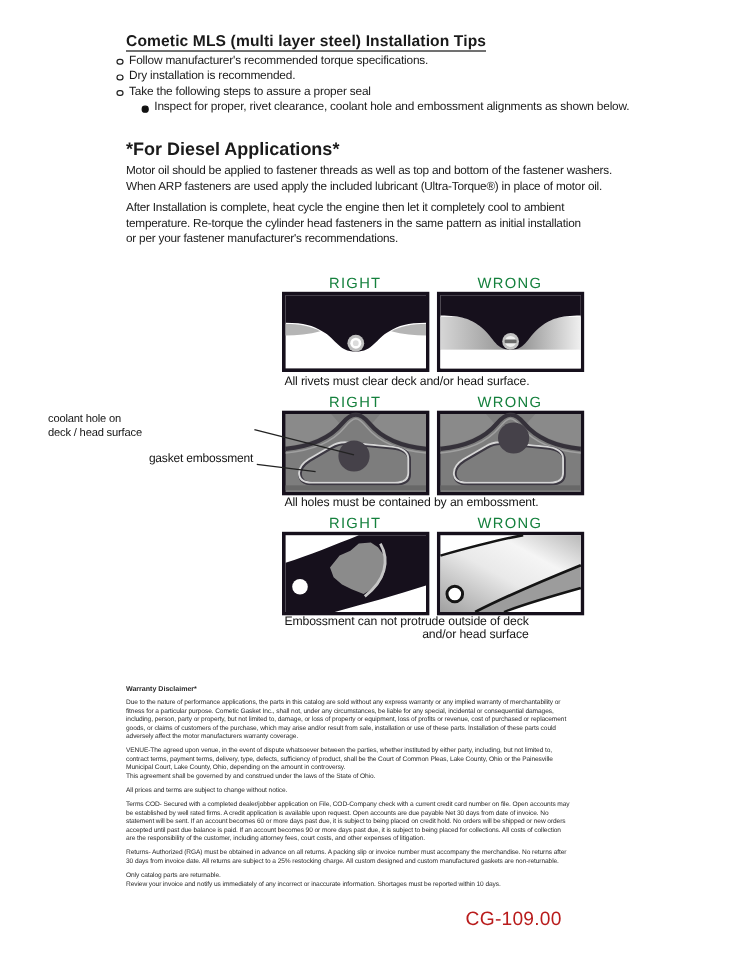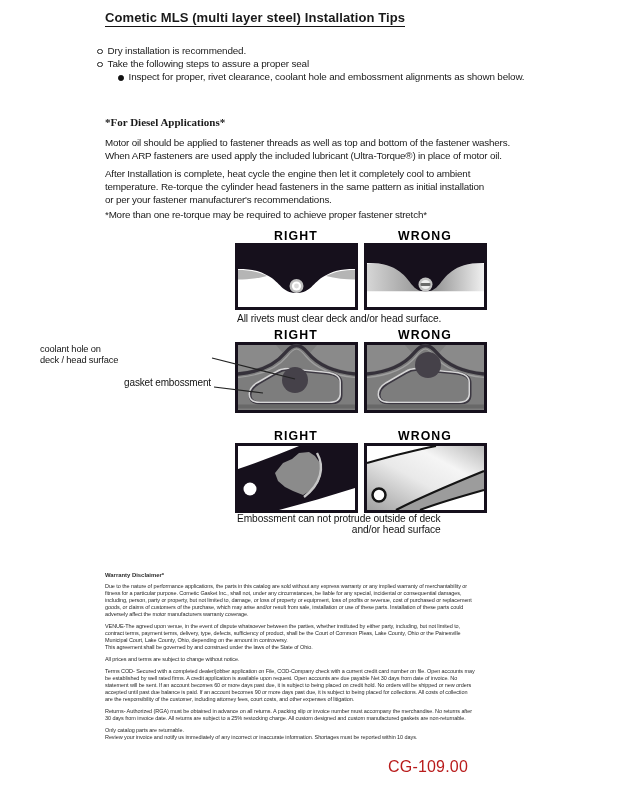--- a/index.html
+++ b/index.html
@@ -3,38 +3,38 @@
 <meta charset="utf-8">
 <style>
   html,body{margin:0;padding:0;background:#ffffff;}
   #page{
     position:relative;width:618px;height:800px;background:#ffffff;overflow:hidden;
     font-family:"Liberation Sans","DejaVu Sans",sans-serif;color:#1a1a1a;
   }
   .abs{position:absolute;}
   
   #title{
-    left:105px;top:10px;font-size:13px;font-weight:bold;letter-spacing:.1px;
+    left:105px;top:26px;font-size:13px;font-weight:bold;letter-spacing:.1px;
   }
   #title span{display:inline-block;border-bottom:1.6px solid #151515;padding-bottom:1px;}
   
   #tips{left:97px;top:44px;font-size:9.9px;letter-spacing:-.15px;line-height:13.1px;}
   .b{display:flex;align-items:flex-start;}
   .b .m{flex:0 0 auto;margin:4.5px 5px 0 0;width:3.6px;height:3.6px;border-radius:50%;}
   .m.circ{border:1px solid #222;}
   .m.dot{background:#111;border:1px solid #111;margin-top:5px;}
   .b.sub{padding-left:21px;}
   
-  #diesel-h{left:105px;top:116px;font-size:11px;font-weight:bold;font-family:Liberation Serif, serif;}
+  #diesel-h{left:105px;top:116px;font-size:15px;font-weight:bold;}
   .para{left:105px;font-size:9.8px;letter-spacing:-.18px;line-height:13.2px;white-space:pre-line;width:480px;}
   #p1{top:136px;}
   #p2{top:167px;}
   #p3{top:208px;}
   
-  .dlabel{width:122px;text-align:center;font-size:12.3px;font-weight:700;letter-spacing:1.1px;color:#000000;}
+  .dlabel{width:122px;text-align:center;font-size:12.3px;font-weight:400;letter-spacing:1.1px;color:#15803d;}
   .dbox{z-index:1;}
   .dcap{left:237px;font-size:10.2px;letter-spacing:-.1px;line-height:11px;color:#141414;}
   .l1{left:235px;} .l2{left:364px;}
   .r1l{top:229px;} .r1b{top:243px;} .r1c{top:313px;}
   .r2l{top:328px;} .r2b{top:342px;} .r2c{top:414px;}
   .r3l{top:429px;} .r3b{top:443px;} .r3c{top:513px;}
   
   #callouts{left:40px;top:344px;width:170px;font-size:9.3px;letter-spacing:-.15px;line-height:11px;color:#141414;}
   #callout-embossment{left:40px;top:377px;width:171px;text-align:right;font-size:10px;letter-spacing:-.15px;color:#141414;}
   #callout-lines{left:206px;top:350px;z-index:3;}
@@ -49,39 +49,42 @@
 </head>
 <body>
 
 <div id="page">
 
   <h1 class="abs" id="title" style="margin:0;"><span>Cometic MLS (multi layer steel) Installation Tips</span></h1>
 
   <div class="abs" id="tips">
     <div class="b">
       <span class="m circ"></span>
+      <span>Follow manufacturer's recommended torque specifications.</span>
+    </div>
+    <div class="b">
+      <span class="m circ"></span>
       <span>Dry installation is recommended.</span>
     </div>
     <div class="b">
       <span class="m circ"></span>
       <span>Take the following steps to assure a proper seal</span>
     </div>
     <div class="b sub">
       <span class="m dot"></span>
       <span>Inspect for proper, rivet clearance, coolant hole and embossment alignments as shown below.</span>
     </div>
   </div>
 
   <h2 class="abs" id="diesel-h" style="margin:0;">*For Diesel Applications*</h2>
   <div class="abs para" id="p1">Motor oil should be applied to fastener threads as well as top and bottom of the fastener washers.
 When ARP fasteners are used apply the included lubricant (Ultra-Torque®) in place of motor oil.</div>
   <div class="abs para" id="p2">After Installation is complete, heat cycle the engine then let it completely cool to ambient
 temperature. Re-torque the cylinder head fasteners in the same pattern as initial installation
 or per your fastener manufacturer's recommendations.</div>
-  <div class="abs para" id="p3">*More than one re-torque may be required to achieve proper fastener stretch*</div>
 
   <div class="abs dlabel l1 r1l">RIGHT</div>
   <div class="abs dlabel l2 r1l">WRONG</div>
 
   <svg class="abs dbox l1 r1b" width="123" height="67" viewBox="0 0 123 67">
     <rect x="1.5" y="1.5" width="120" height="64" fill="#ffffff" stroke="#16101c" stroke-width="3"></rect>
     <path d="M3,27 C14,27 23,28.5 32,33 C23,35.5 12,36.5 3,36.5 Z" fill="#b5b5b5"></path>
     <path d="M120,27 C109,27 100,28.5 91,33 C100,35.5 111,36.5 120,36.5 Z" fill="#b5b5b5"></path>
     <path d="M3,3 H120 V26 C104,26 97.5,28.5 89.5,33 C77.5,39.5 76,50 61.5,50 C47,50 45.5,39.5 33.5,33 C25.5,28.5 19,26 3,26 Z" fill="#16101c"></path>
     <circle cx="61.5" cy="43" r="7" fill="#bfbfbf"></circle>
@@ -138,20 +141,21 @@
     <path d="M3,3 V30 C22,28 37,22 48,11 L41,3 Z" fill="#8a8a8a"></path>
     <path d="M120,3 V30 C101,28 86,22 75,11 L82,3 Z" fill="#8a8a8a"></path>
     <path d="M3,32 C24,30 40,23 50,11 C55,5 58,3.5 61.5,3.5 C65,3.5 68,5 73,11 C83,23 99,30 120,32" fill="none" stroke="#35313a" stroke-width="3.5"></path>
     <path d="M3,35.5 C25,33.5 42,26.5 52,14.5 C56.5,9 59,7 61.5,7 C64,7 66.5,9 71,14.5 C81,26.5 98,33.5 120,35.5" fill="none" stroke="#a0a0a0" stroke-width="1.2"></path>
     <path d="M15,53 C15,48 17.5,45 23,41.5 L42,30.5 C46,28 51,27 56,27.5 L92,31 C101,32 106,35.5 106,41 L106,53 C106,58.5 102,61 95,61 L26,61 C19,61 15,58.5 15,53 Z" fill="none" stroke="#3c3842" stroke-width="3"></path>
     <path d="M15,53 C15,48 17.5,45 23,41.5 L42,30.5 C46,28 51,27 56,27.5 L92,31 C101,32 106,35.5 106,41 L106,53 C106,58.5 102,61 95,61 L26,61 C19,61 15,58.5 15,53 Z" fill="none" stroke="#d6d6d6" stroke-width="1.6" transform="translate(-0.8,-0.8)"></path>
     <circle cx="64" cy="23" r="13" fill="#454149"></circle>
     <rect x="3" y="62.5" width="117" height="4" fill="#686868"></rect>
   </svg>
 
+  <div class="abs dcap r2c">All holes must be contained by an embossment.</div>
 
   <div class="abs dlabel l1 r3l">RIGHT</div>
   <div class="abs dlabel l2 r3l">WRONG</div>
 
   <svg class="abs dbox l1 r3b" width="123" height="70" viewBox="0 0 123 70">
     <rect x="1.5" y="1.5" width="120" height="67" fill="#ffffff" stroke="#16101c" stroke-width="3"></rect>
     <path d="M3,26 C22,20 44,11 64,3 L120,3 L120,45 C95,53 70,60 44,67 L3,67 Z" fill="#16101c"></path>
     <path d="M40,30 L48,20 L57,16 L64,10 L74,9 L80,13 L85,20 C88,28 86,38 78,46 L68,52 L58,48 L50,44 L43,38 Z" fill="#8b8b8b"></path>
     <path d="M82,10 C90,24 86,41 69,54" stroke="#c6c6c6" stroke-width="2.4" fill="none"></path>
     <circle cx="15" cy="46" r="6.5" fill="#ffffff"></circle>

